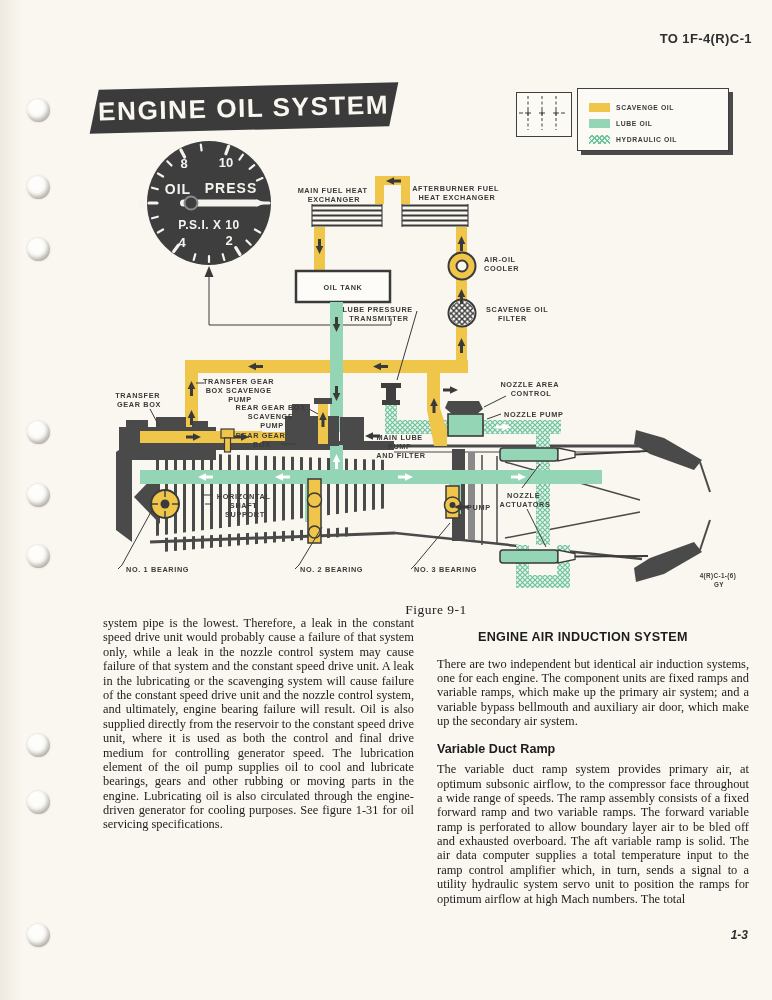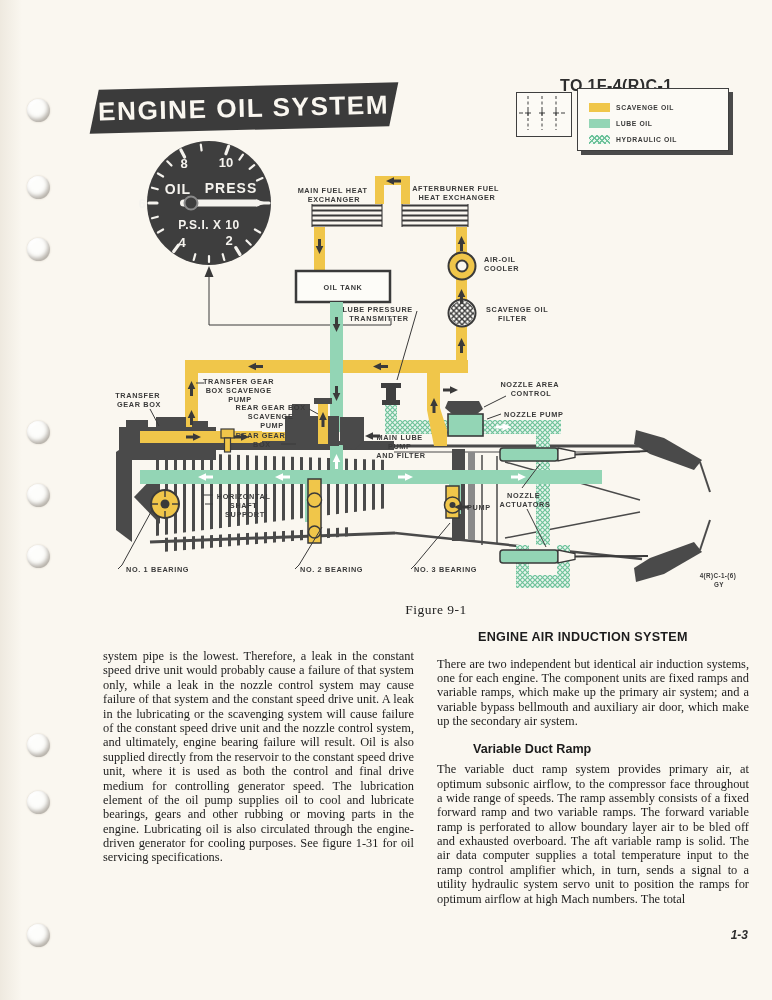--- a/index.html
+++ b/index.html
@@ -1,21 +1,21 @@
 <!DOCTYPE html>
 <html><head>
 <meta charset="utf-8">
 <style>
   html,body{margin:0;padding:0;}
   body{width:772px;height:1000px;position:relative;font-family:"Liberation Sans",sans-serif;
        background:#f3efe7;}
   .page{position:absolute;inset:0;background:linear-gradient(90deg,#eee9df 0,#faf7f0 22px,#faf7f0 100%);overflow:hidden;}
 
-  .doc-code{position:absolute;top:31px;left:560px;width:192px;
-    font-weight:bold;font-size:16px;letter-spacing:.4px;color:#2e2e2e;margin-top:46px;}
+  .doc-code{position:absolute;top:31px;left:560px;width:192px;text-align:right;
+    font-weight:bold;font-size:13px;letter-spacing:.4px;color:#2e2e2e;}
 
   .banner{position:absolute;left:95px;top:86px;width:298px;height:44px;background:#3b3b3b;
     transform:skewX(-13deg) rotate(-1.4deg);display:flex;align-items:center;justify-content:center;}
   .banner span{transform:skewX(13deg);color:#faf7f0;font-weight:bold;font-size:26px;letter-spacing:1.5px;white-space:nowrap;}
 
   .register-box{position:absolute;left:516px;top:92px;width:54px;height:43px;background:#fcfaf5;border:1.5px solid #3f3f3f;}
   .legend-box{position:absolute;left:577px;top:88px;width:152px;height:63px;background:#fcfaf5;
     border:1.5px solid #3f3f3f;box-shadow:4px 4px 0 #4a4a4a;padding:14px 0 0 11px;box-sizing:border-box;}
   .legend-row{display:flex;align-items:center;margin-bottom:7px;}
   .swatch{width:21px;height:9px;margin-right:6px;flex:0 0 auto;}
@@ -32,22 +32,22 @@
   .figure-caption{position:absolute;left:356px;top:602px;width:160px;text-align:center;
     font-family:"Liberation Serif",serif;font-size:13.5px;letter-spacing:.5px;color:#222;}
 
   .col{position:absolute;font-family:"Liberation Serif",serif;font-size:12.4px;line-height:1.16;
     color:#1c1c1c;text-align:justify;}
   .col p{margin:0 0 0 0;}
   .col .head{font-family:"Liberation Sans",sans-serif;font-weight:bold;font-size:12.6px;
     margin:10px 0 6px 0;color:#1c1c1c;text-align:left;}
   .col .head-caps{font-family:"Liberation Sans",sans-serif;font-weight:bold;font-size:12.6px;
     letter-spacing:.3px;margin:0 0 12px 0;text-align:left;padding-left:41px;}
-  .col .sp{margin-top:13px;margin-left:36px;}
-  #left-col{left:103px;top:649px;width:311px;}
+  .col .sp{margin-top:13px;}
+  #left-col{left:103px;top:616px;width:311px;}
   #right-col{left:437px;top:630px;width:312px;}
 
   .page-number{position:absolute;left:690px;top:928px;width:58px;text-align:right;
     font-weight:bold;font-size:12px;color:#2e2e2e;font-style:italic;}
 
   svg text{font-family:"Liberation Sans",sans-serif;}
   .lbl{font-size:7.3px;font-weight:bold;letter-spacing:.65px;fill:#3a3a3a;}
   .lbl-sm{font-size:6.3px;font-weight:bold;letter-spacing:.4px;fill:#3a3a3a;}
   .gtxt{fill:#f5f3ee;font-weight:bold;}
   .thin{stroke:#3a3a3a;stroke-width:1;fill:none;}

